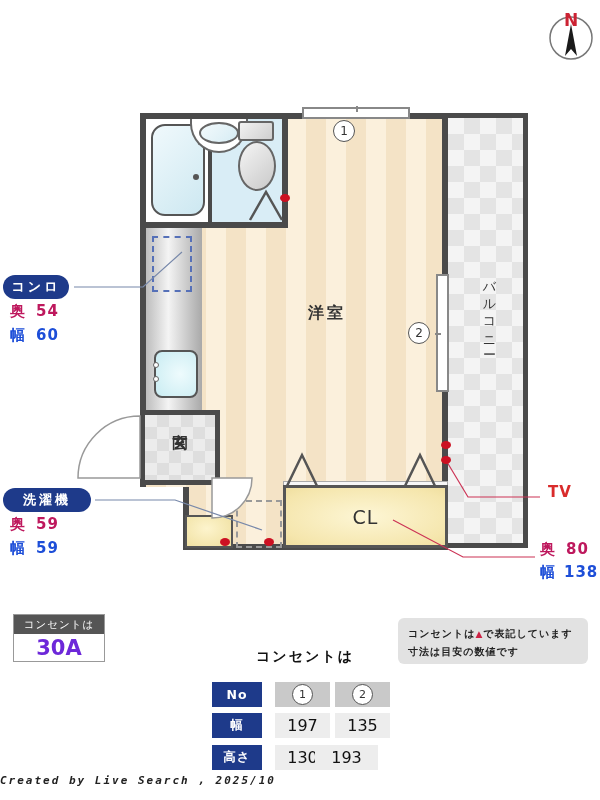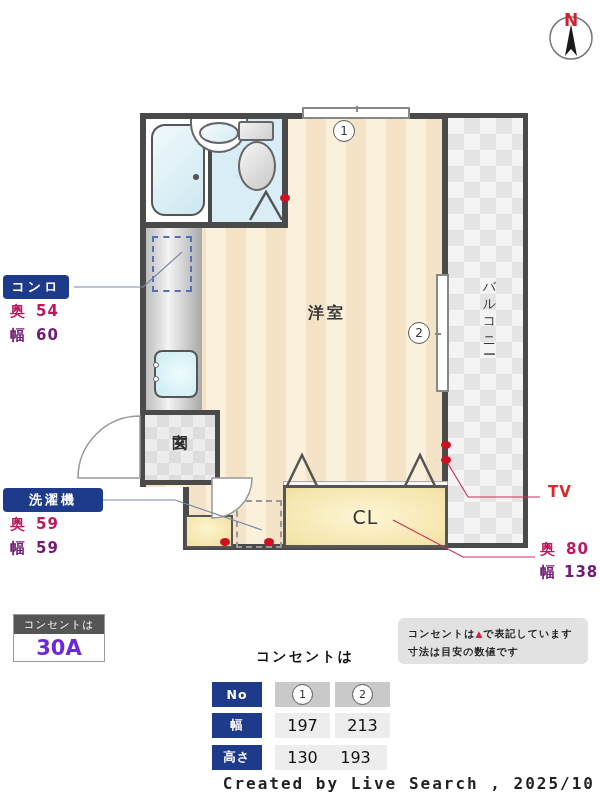--- a/index.html
+++ b/index.html
@@ -64,25 +64,25 @@
 
   
   .window-top{left:302px;top:107px;width:108px;height:12px;background:#fff;border:2px solid #888;}
   .tick-v{left:52px;top:-3px;width:2px;height:6px;background:#888;}
   .window-right{left:436px;top:274px;width:13px;height:118px;background:#fff;border:2px solid #888;}
   .tick-h{left:-3px;top:57px;width:6px;height:2px;background:#888;}
   .numcircle{width:22px;height:22px;border:1.5px solid #555;border-radius:50%;background:#fff;
     display:flex;align-items:center;justify-content:center;font-size:12px;color:#333;}
 
   
-  .badge{background:#1e3a8a;color:#fff;border-radius:4px;display:flex;align-items:center;
+  .badge{background:#1e3a8a;color:#fff;border-radius:12px;display:flex;align-items:center;
     justify-content:center;font-size:13px;font-weight:bold;letter-spacing:3px;}
   .dim{font-size:15px;font-weight:bold;letter-spacing:1px;}
   .dim .num{margin-left:10px;}
-  .red{color:#be185d;} .blue{color:#701a75;}
+  .red{color:#be185d;} .blue{color:#1d4ed8;}
   .tv-label{left:548px;top:483px;font-size:15px;font-weight:bold;color:#d92b2b;letter-spacing:1px;}
 
   
   .breaker{left:13px;top:614px;width:92px;height:48px;border:1px solid #999;background:#fff;}
   .breaker-head{background:#555;color:#fff;font-size:10.5px;height:19px;display:flex;
     align-items:center;justify-content:center;letter-spacing:1px;}
   .breaker-val{color:#6d28d9;font-size:21px;font-weight:bold;text-align:center;line-height:28px;}
 
   
   .note{left:398px;top:618px;width:190px;height:46px;background:#e2e2e2;border-radius:6px;
@@ -92,22 +92,22 @@
   
   .ct-title{left:225px;top:648px;width:160px;text-align:center;font-size:14px;color:#111;
     font-weight:bold;letter-spacing:2px;}
   .ct-cell{position:absolute;box-sizing:border-box;display:flex;align-items:center;justify-content:center;}
   .ct-label{background:#1e3a8a;color:#fff;font-size:12.5px;font-weight:bold;letter-spacing:1px;}
   .ct-head{background:#c9c9c9;}
   .ct-val{background:#ededed;font-size:16px;color:#111;}
   .ct-circ{width:19px;height:19px;border:1px solid #555;border-radius:50%;background:#fff;
     display:flex;align-items:center;justify-content:center;font-size:11px;color:#333;}
 
-  .footer{left:0;top:774px;width:595px;text-align:right;font-family:"DejaVu Sans Mono","Liberation Mono",monospace;
-    font-size:16px;font-weight:bold;letter-spacing:2px;color:#222;}
+  .footer{left:0;top:774px;width:595px;text-align:left;font-family:"DejaVu Sans Mono","Liberation Mono",monospace;
+    font-size:11px;font-weight:bold;letter-spacing:2px;color:#222;font-style:italic;}
 </style>
 </head>
 <body>
 
 <svg class="abs" style="left:546px;top:4px" width="50" height="60" viewBox="0 0 50 60">
   <circle cx="25" cy="34" r="21" fill="#ffffff" stroke="#777" stroke-width="1.5"></circle>
   <text x="25" y="22" text-anchor="middle" font-size="17" font-weight="bold" fill="#cc2233">N</text>
   <polygon points="25,20 31,52 25,45 19,52" fill="#1a1a1a"></polygon>
 </svg>
 
@@ -188,21 +188,21 @@
 <div class="abs badge" style="left:3px;top:275px;width:66px;height:24px">
   <span>コンロ</span>
 </div>
 <div class="abs dim red" style="left:10px;top:302px">
   <span>奥</span><span class="num">54</span>
 </div>
 <div class="abs dim blue" style="left:10px;top:326px">
   <span>幅</span><span class="num">60</span>
 </div>
 
-<div class="abs badge" style="left:3px;top:488px;width:100px;height:24px">
+<div class="abs badge" style="left:3px;top:488px;width:88px;height:24px">
   <span>洗濯機</span>
 </div>
 <div class="abs dim red" style="left:10px;top:515px">
   <span>奥</span><span class="num">59</span>
 </div>
 <div class="abs dim blue" style="left:10px;top:539px">
   <span>幅</span><span class="num">59</span>
 </div>
 
 <div class="abs tv-label">TV</div>
@@ -232,19 +232,19 @@
     </div>
 </div>
 <div class="ct-cell ct-head" style="left:335px;top:682px;width:55px;height:25px">
   <div class="ct-circ">
       <span>2</span>
     </div>
 </div>
 
 <div class="ct-cell ct-label" style="left:212px;top:713px;width:50px;height:25px">幅</div>
 <div class="ct-cell ct-val" style="left:275px;top:713px;width:55px;height:25px">197</div>
-<div class="ct-cell ct-val" style="left:335px;top:713px;width:55px;height:25px">213</div>
+<div class="ct-cell ct-val" style="left:335px;top:713px;width:55px;height:25px">135</div>
 
 <div class="ct-cell ct-label" style="left:212px;top:745px;width:50px;height:25px">高さ</div>
 <div class="ct-cell ct-val" style="left:275px;top:745px;width:55px;height:25px">130</div>
-<div class="ct-cell ct-val" style="left:324px;top:745px;width:63px;height:25px">193</div>
+<div class="ct-cell ct-val" style="left:315px;top:745px;width:63px;height:25px">193</div>
 
 <div class="abs footer">Created by Live Search , 2025/10</div>
 
 </body></html>

